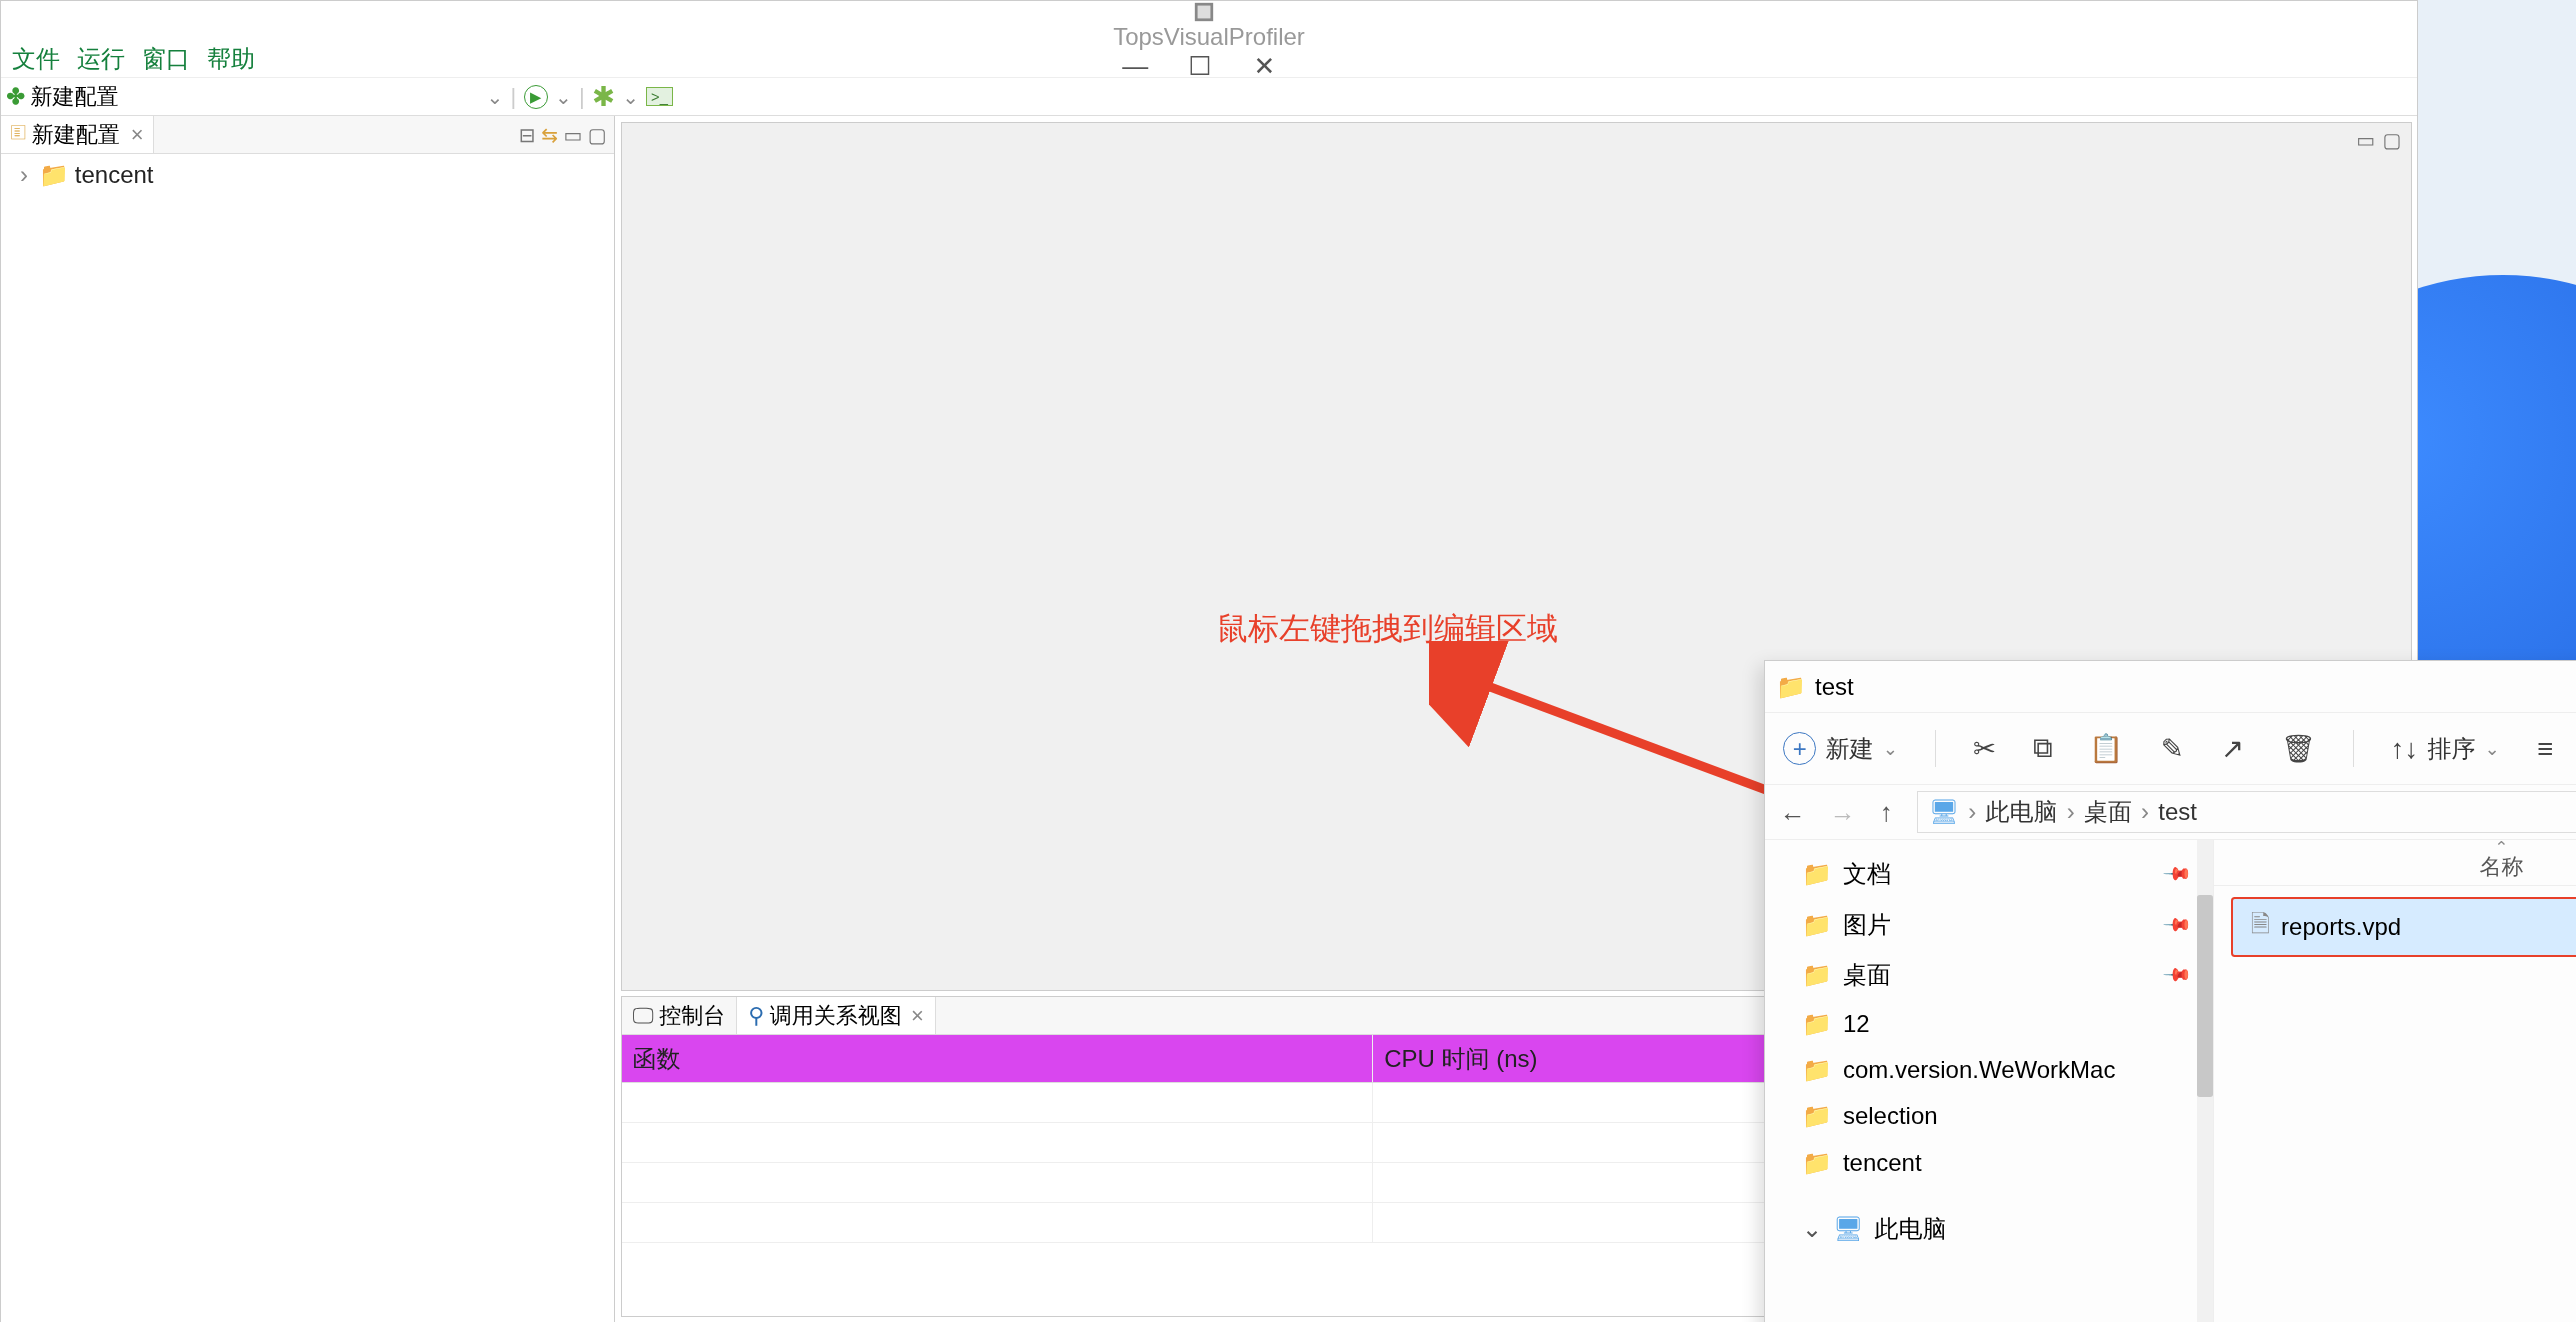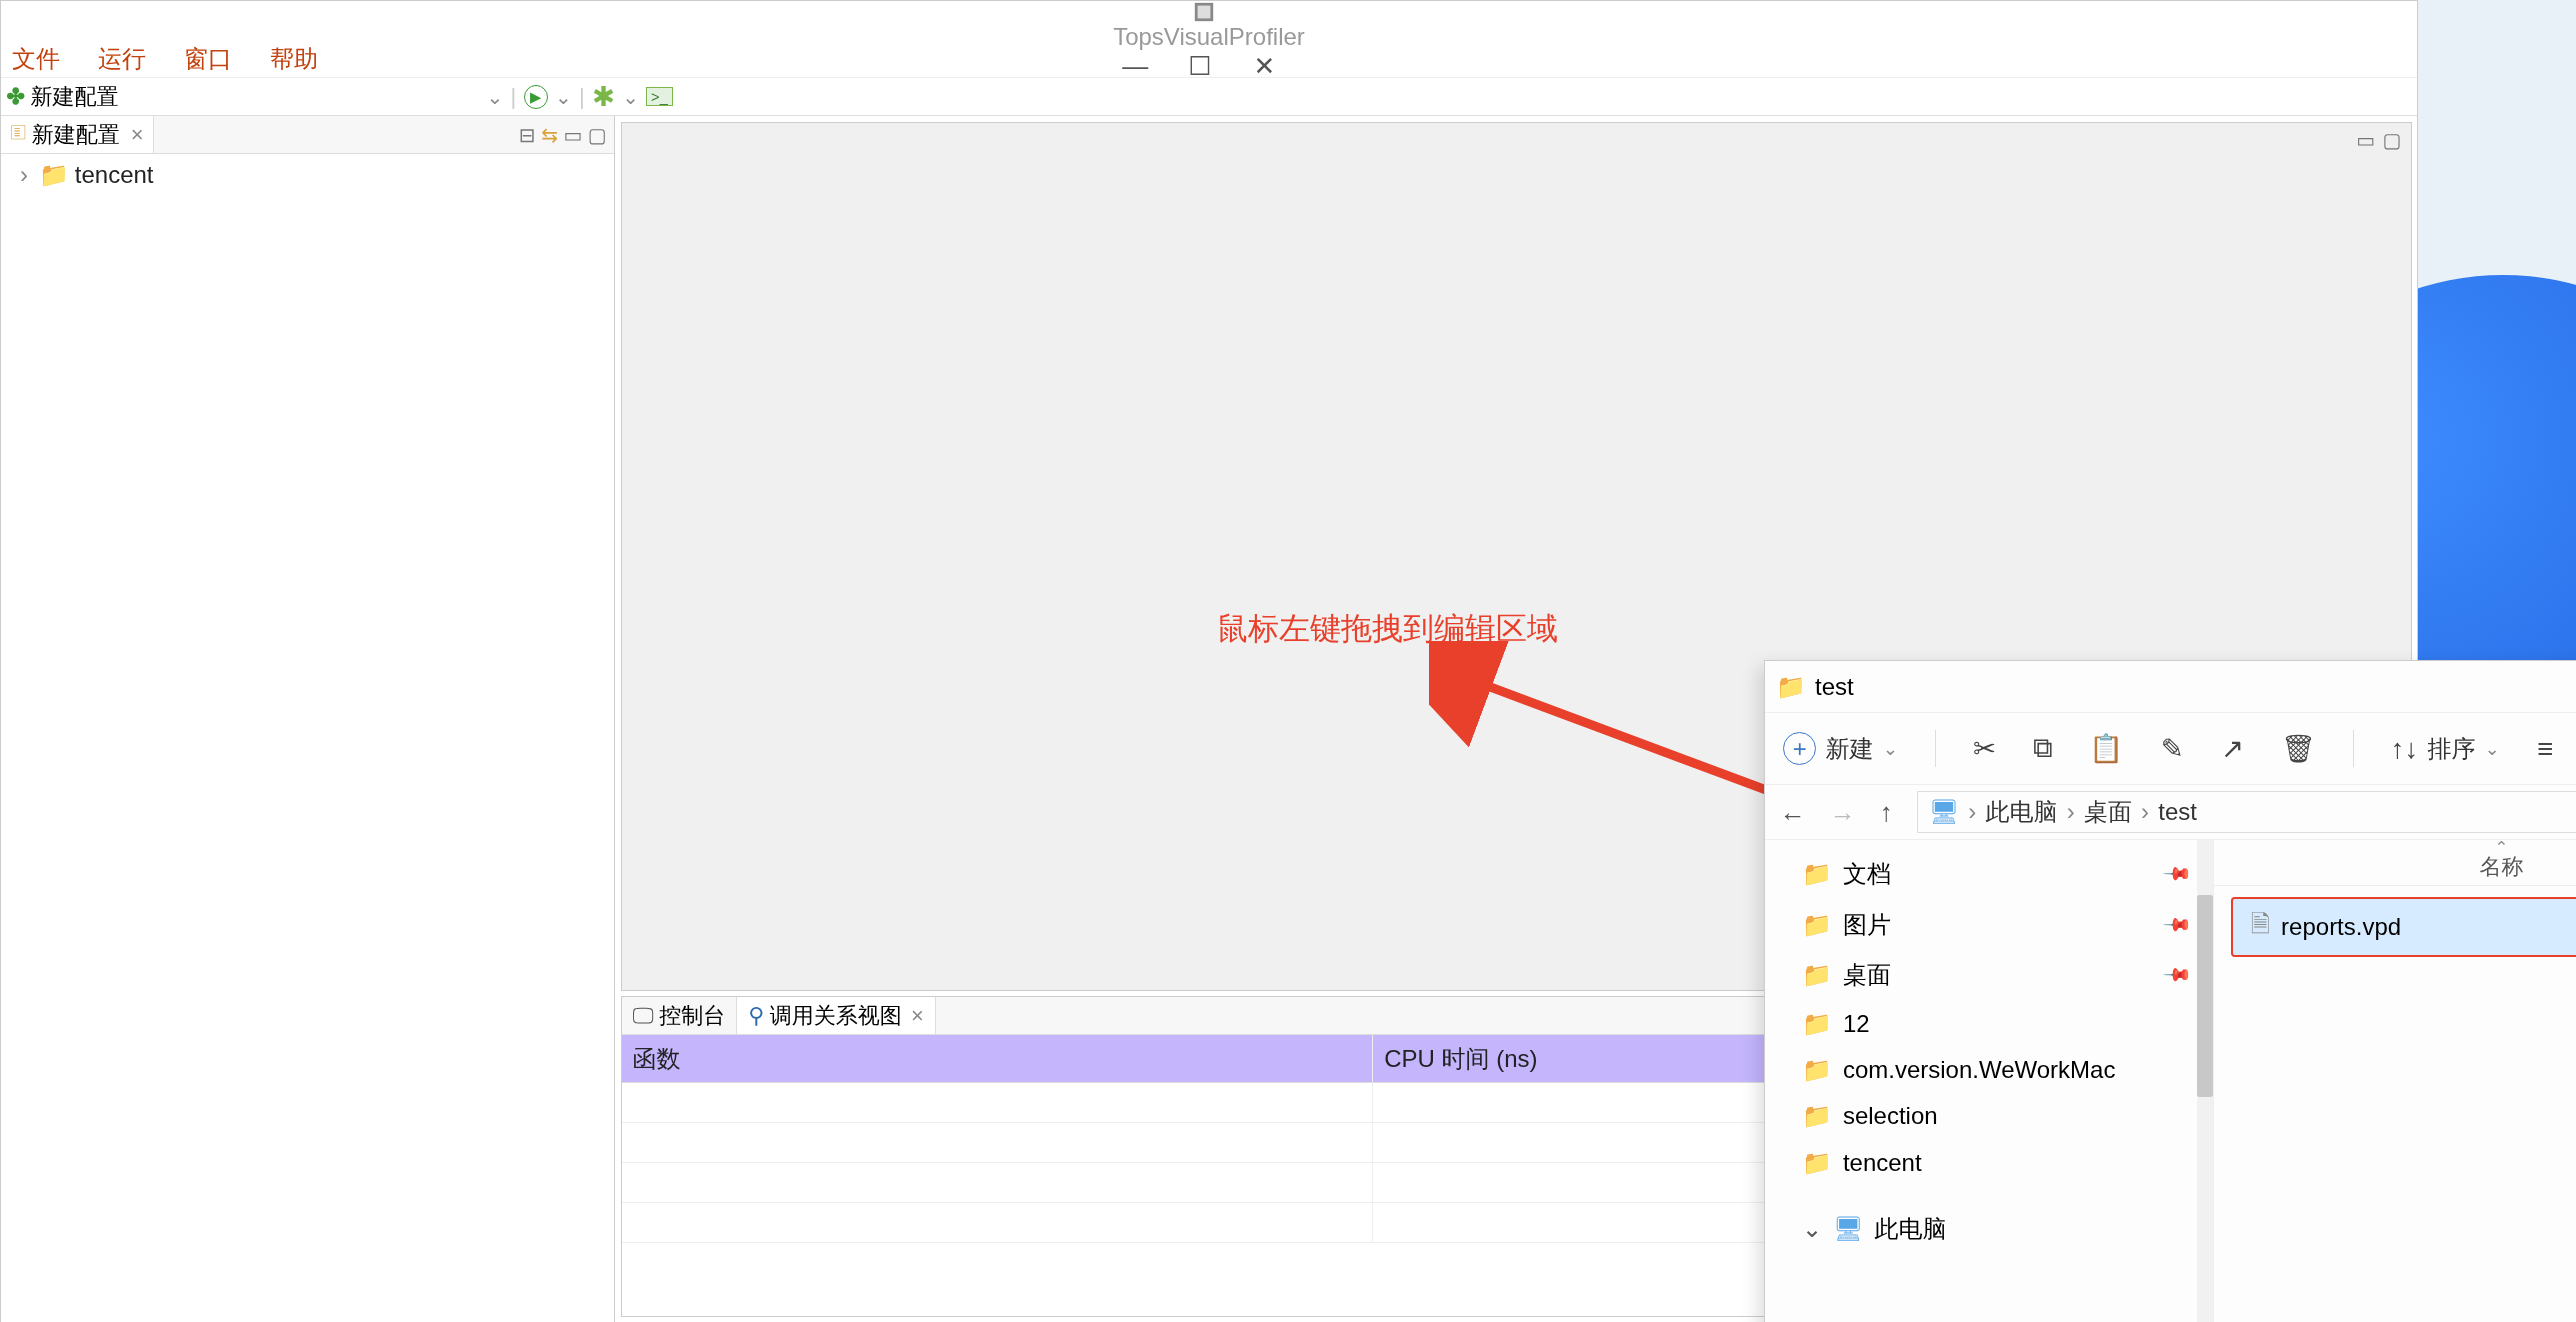--- a/index.html
+++ b/index.html
@@ -6,21 +6,21 @@
   html, body { width: 2576px; height: 1323px; font-family: "Microsoft YaHei", "Segoe UI", Arial, sans-serif; font-size: 22px; background: #e8f0f8; overflow: hidden; }
 
   
   .app-window { position: absolute; top: 0; left: 0; width: 2418px; height: 1323px; background: #fff; border: 0.9px solid #ccc; }
   .titlebar { height: 40px; display: flex; align-items: center; padding: 0 7.3px; color: #999; background: #fff; flex-direction: column; }
   .titlebar .app-icon { width: 26px; height: 26px; margin-right: 9.2px; display:flex;align-items:center;justify-content:center; }
   .titlebar .title { flex: 1; font-size: 24px; }
   .titlebar .win-controls { display: flex; gap: 27.5px; padding-right: 18.3px; color:#555; }
   .titlebar .win-controls span { width:37px; text-align:center; font-size: 26px; }
 
-  .menubar { height: 37px; display: flex; align-items: center; padding: 0 5.5px; gap: 27px; color: #c2410c; font-size: 24px; border-bottom: 0.9px solid #eee; text-align: right; }
+  .menubar { height: 37px; display: flex; align-items: center; padding: 0 5.5px; gap: 6px; color: #15803d; font-size: 24px; border-bottom: 0.9px solid #eee; text-align: right; }
   .menubar .menu-item { padding: 1.8px 5.5px; }
 
   .toolbar { height: 38px; display: flex; align-items: center; padding: 0 5.5px; gap: 7.3px; border-bottom: 0.9px solid #ddd; font-size: 22px; }
   .toolbar .dd { display:flex; align-items:center; gap:5.5px; }
   .toolbar .green-icon { color:#3a9b35; font-weight:bold; }
   .toolbar .chev { color:#888; font-size:20px; }
   .toolbar .pipe { color:#ccc; }
   .toolbar .run-icon { width:24px; height:24px; border:1.8px solid #3a9b35; border-radius:50%; display:inline-flex; align-items:center; justify-content:center; color:#3a9b35; font-size:14.7px; }
   .toolbar .bug-icon { color:#7ab648; font-size:27.5px; }
   .toolbar .term-icon { background:#e3f1e0; border:0.9px solid #7ab648; color:#3a7b30; font-size:14.7px; padding:0.9px 3.7px; }
@@ -46,21 +46,21 @@
 
   .bottom-shell { flex:1.1; border:0.9px solid #ccc; background:#fff; display:flex; flex-direction:column; }
   .bottom-tabs { height:38px; display:flex; align-items:center; background:#f7f7f7; border-bottom:0.9px solid #ddd; font-size:22px; }
   .bottom-tab { display:flex; align-items:center; gap:5.5px; padding:0 11px; height:100%; border-right:0.9px solid #ddd; }
   .bottom-tab.active { background:#fff; }
   .bottom-tab .close { color:#888; margin-left:3.7px; }
   .bottom-tab .mon-ic { color:#555; }
   .bottom-tab .graph-ic { color:#2b6cb0; }
 
   .func-table { width:100%; border-collapse:collapse; font-size:24px; }
-  .func-table th { text-align:left; font-weight:normal; color:#222; border-bottom:0.9px solid #ddd; border-right:0.9px solid #eee; padding:7.3px 11px; background:#c4b5fd; }
+  .func-table th { text-align:left; font-weight:normal; color:#222; border-bottom:0.9px solid #ddd; border-right:0.9px solid #eee; padding:7.3px 11px; background:#d946ef; }
   .func-table td { border-bottom:0.9px solid #eee; border-right:0.9px solid #eee; height:40px; }
 
   
   .explorer { position:absolute; top:660px; left:1764px; width:1026px; height:751px; background:#fdfdfd; border:0.9px solid #ccc; box-shadow: -5.5px 5.5px 18.3px rgba(0,0,0,.15); }
   .exp-title { height:51px; display:flex; align-items:center; padding:0 11px; gap:9.2px; font-size:24px; }
   .exp-title .folder-ic { color:#f2b21a; }
   .exp-toolbar { height:73px; display:flex; align-items:center; padding:0 18.3px; gap:37px; border-top:0.9px solid #eee; border-bottom:0.9px solid #eee; font-size:24px; color:#333; }
   .exp-toolbar .new-btn { display:flex; align-items:center; gap:9.2px; }
   .exp-toolbar .plus-circ { width:33px; height:33px; border:1.8px solid #3c77c2; border-radius:50%; color:#3c77c2; display:flex; align-items:center; justify-content:center; font-size:24px; }
   .exp-toolbar .ic { color:#444; font-size:27.5px; }

